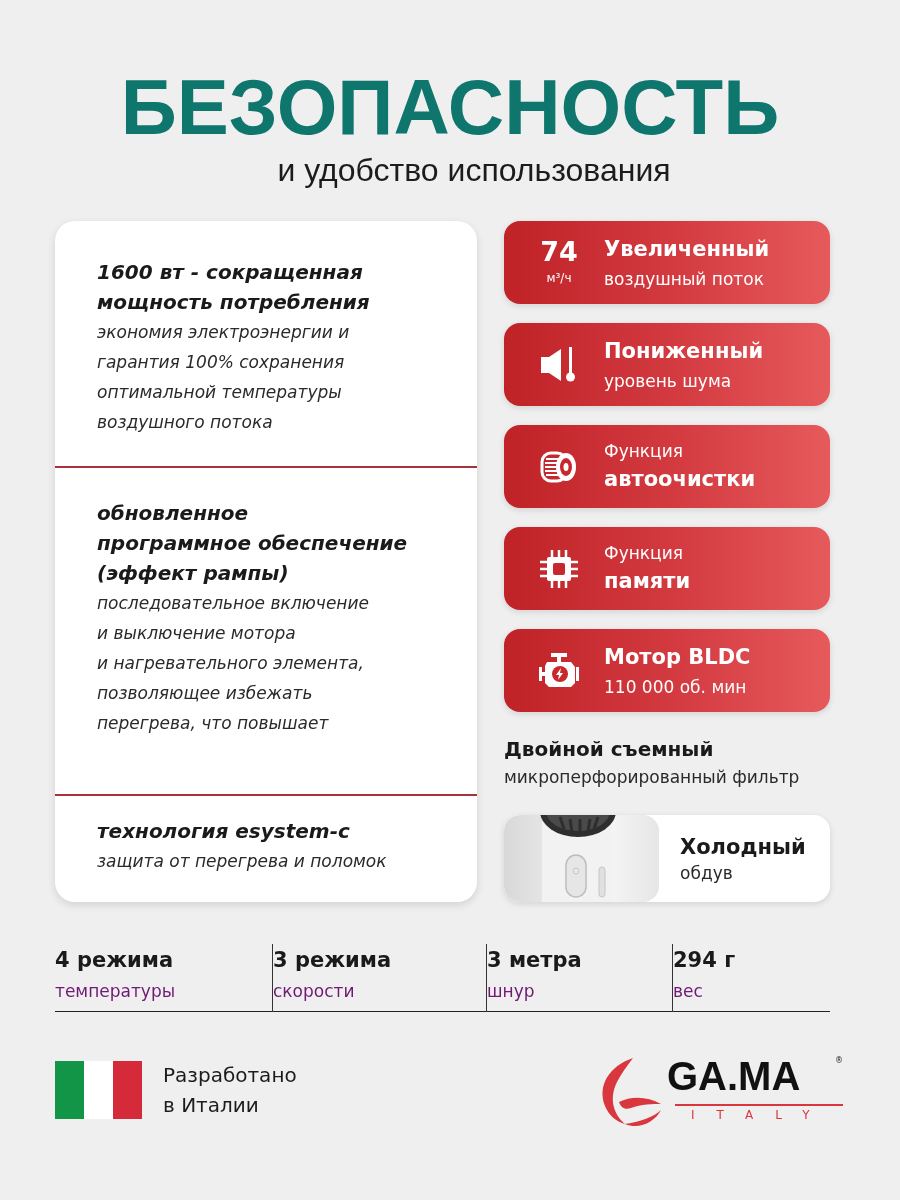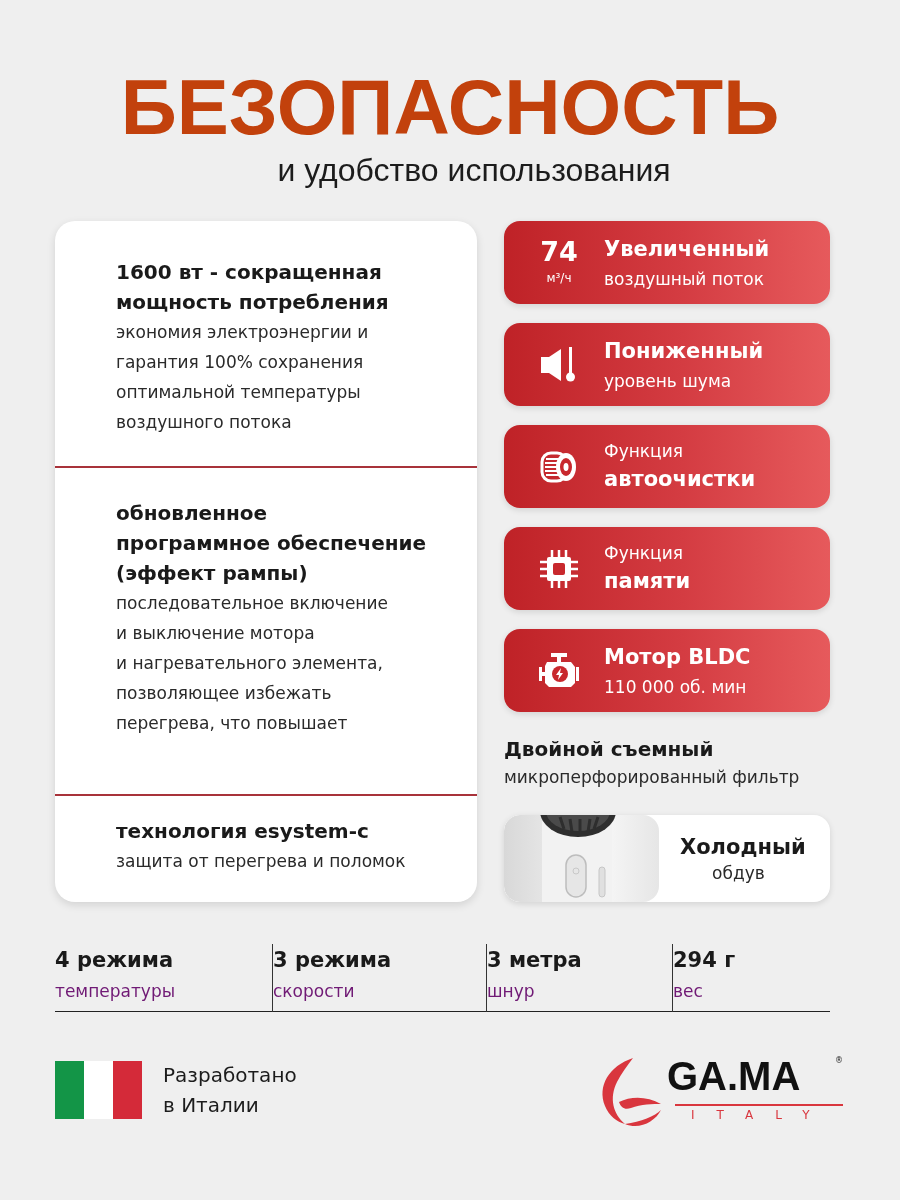--- a/index.html
+++ b/index.html
@@ -7,37 +7,37 @@
   body {
     background: #efefef;
     font-family: "DejaVu Sans", "Liberation Sans", sans-serif;
     color: #1c1c1c;
     position: relative;
     overflow: hidden;
   }
   .title {
     position: absolute; left: 0; top: 62px; width: 900px;
     text-align: center; font-size: 78px; font-weight: bold;
-    letter-spacing: 0px; color: #c2410c;
+    letter-spacing: 0px; color: #0f766e;
     font-family: "Liberation Sans", sans-serif;
     transform: scaleX(1.0);
   }
   .subtitle {
     position: absolute; left: 0; top: 152px; width: 900px;
     text-align: center; font-size: 32px; color: #1c1c1c;
     font-family: "Liberation Sans", sans-serif;
     padding-left: 48px;
   }
   .left-card {
     position: absolute; left: 55px; top: 221px; width: 422px; height: 681px;
     background: #ffffff; border-radius: 20px;
     box-shadow: 0 3px 8px rgba(0,0,0,0.12);
     overflow: hidden;
   }
-  .lc-section { position: absolute; left: 0; width: 100%; padding-left: 61px; }
+  .lc-section { position: absolute; left: 0; width: 100%; padding-left: 42px; font-style: italic; }
   .lc-divider { position: absolute; left: 0; width: 100%; height: 2px; background: #a8323a; }
   .lc-head { font-size: 20px; font-weight: bold; line-height: 30px; color: #1a1a1a; }
   .lc-body { font-size: 17px; line-height: 30px; color: #2a2a2a; }
   .rc {
     position: absolute; left: 504px; width: 326px; height: 83px;
     border-radius: 16px;
     background: linear-gradient(90deg, #bf2227 0%, #d43c42 55%, #e65a5c 100%);
     box-shadow: 0 2px 6px rgba(0,0,0,0.12);
     color: #fff;
   }
@@ -57,21 +57,21 @@
     border-radius: 16px; background: #ffffff; overflow: hidden;
     box-shadow: 0 2px 6px rgba(0,0,0,0.12);
   }
   .cold-img {
     position: absolute; left: 0; top: 0; width: 155px; height: 87px;
     background: linear-gradient(90deg, #d8d8d8 0%, #ececec 40%, #f4f4f4 70%, #e6e6e6 100%);
     border-radius: 16px;
   }
   .cold-text { position: absolute; left: 176px; top: 18px; }
   .cold-head { font-size: 21px; font-weight: bold; line-height: 28px; color: #1a1a1a; text-align: right; }
-  .cold-sub { font-size: 17px; line-height: 24px; color: #2a2a2a; margin-left: 32px; }
+  .cold-sub { font-size: 17px; line-height: 24px; color: #2a2a2a; }
   .specs { position: absolute; left: 55px; top: 940px; width: 775px; height: 72px; border-bottom: 1.5px solid #222; }
   .spec { position: absolute; top: 0; height: 72px; text-align: left; }
   .spec-sep { position: absolute; top: 4px; width: 1px; height: 68px; background: #333; }
   .spec-val { font-size: 21px; font-weight: bold; line-height: 36px; color: #1a1a1a; margin-top: 2px; }
   .spec-lbl { font-size: 17px; line-height: 26px; color: #701a75; }
   .flag { position: absolute; left: 55px; top: 1061px; width: 87px; height: 58px; display: flex; }
   .flag div { flex: 1; }
   .made { position: absolute; left: 163px; top: 1060px; font-size: 20px; line-height: 30px; color: #1c1c1c; }
   .logo { position: absolute; left: 595px; top: 1052px; width: 250px; height: 80px; }
   .logo-text { position: absolute; left: 72px; top: 2px; font-size: 40px; font-weight: bold; color: #111; font-family: "Liberation Sans", sans-serif; letter-spacing: 0px; }

